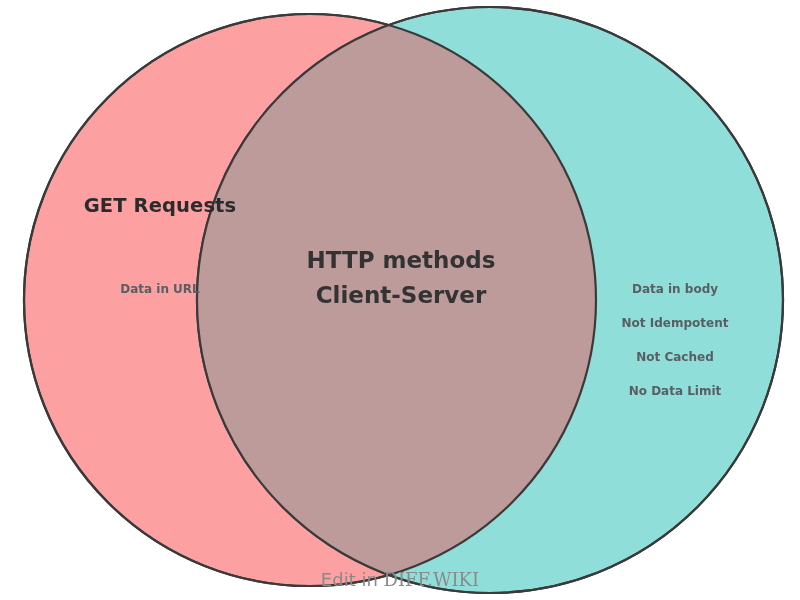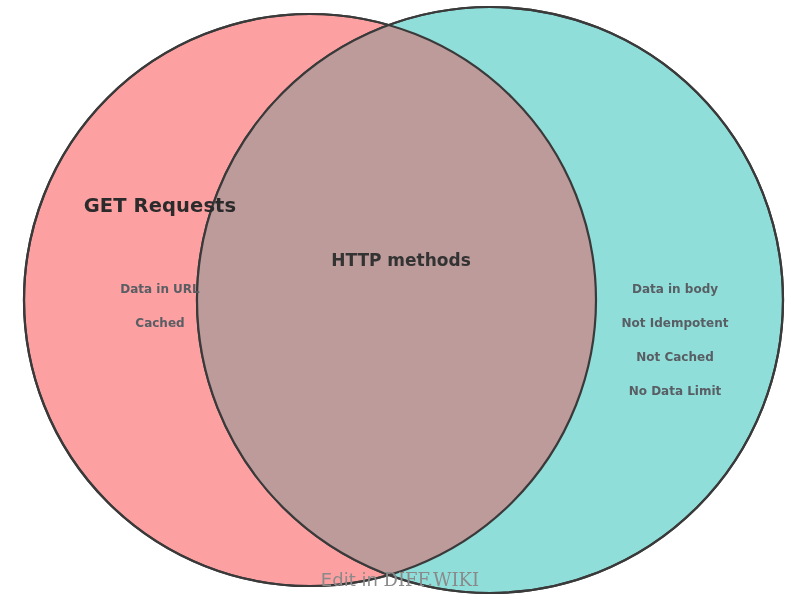--- a/index.html
+++ b/index.html
@@ -78,21 +78,21 @@
     width: 260px;
   }
   #items-center {
     position: absolute;
     left: 290px;
     top: 243px;
     width: 222px;
     text-align: center;
     font-family: "DejaVu Sans", "Liberation Sans", sans-serif;
     font-weight: bold;
-    font-size: 17px;
+    font-size: 23px;
     color: #333333;
     line-height: 35px;
     white-space: nowrap;
   }
   .item-line {
     display: block;
   }
   #footer-credit {
     position: absolute;
     left: 0;
@@ -136,25 +136,25 @@
     <circle cx="490" cy="300" r="293" fill="none" stroke="#3a3a3a" stroke-width="2.2"></circle>
   </svg>
 
   <div class="text-layer">
 
     <div class="set-title" id="title-left">GET Requests</div>
 
 
     <div class="item-list" id="items-left">
       <span class="item-line">Data in URL</span>
-      <span class="item-line">Cached</span>
     </div>
 
     <div id="items-center">
       <span class="item-line">HTTP methods</span>
+      <span class="item-line">Client-Server</span>
     </div>
 
     <div class="item-list" id="items-right">
       <span class="item-line">Data in body</span>
       <span class="item-line">Not Idempotent</span>
       <span class="item-line">Not Cached</span>
       <span class="item-line">No Data Limit</span>
     </div>
 
     <div id="footer-credit"><span id="footer-prefix">Edit in </span><span id="footer-brand">DIFF.WIKI</span></div>

